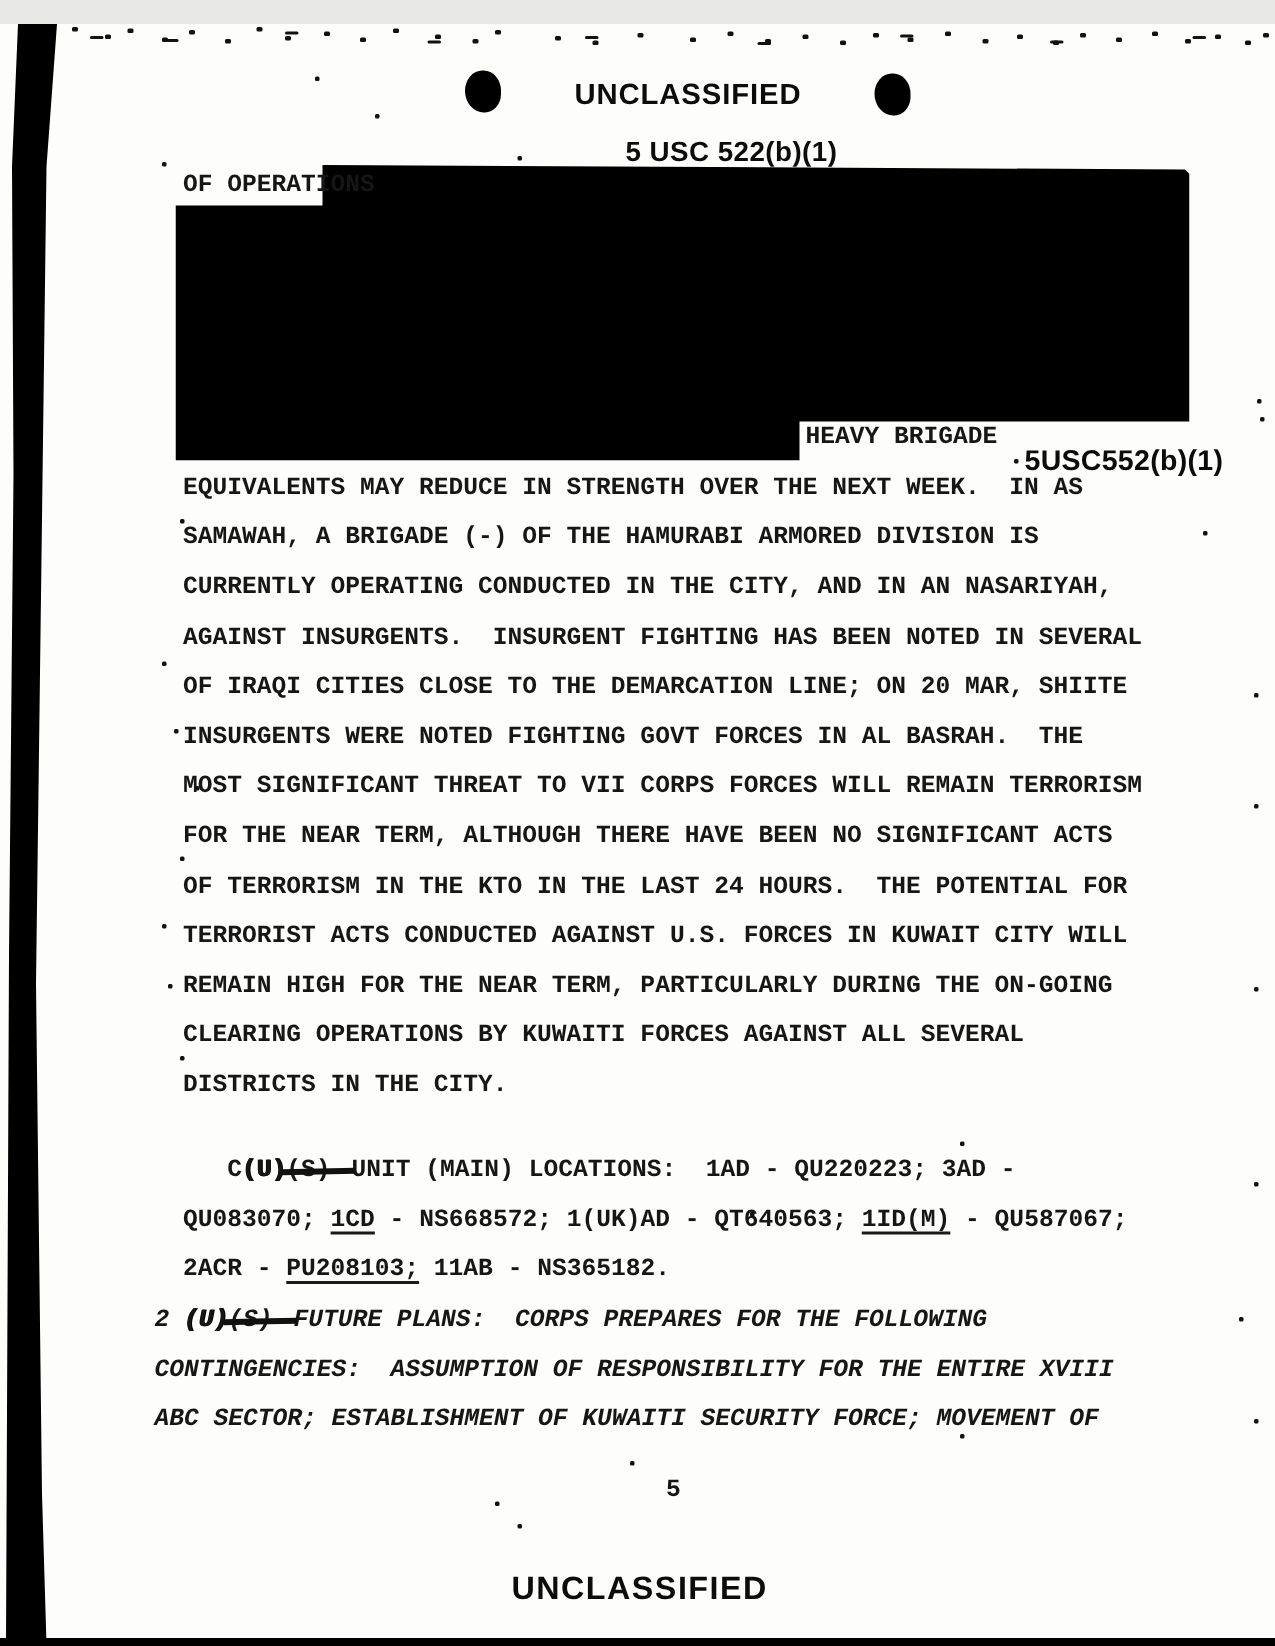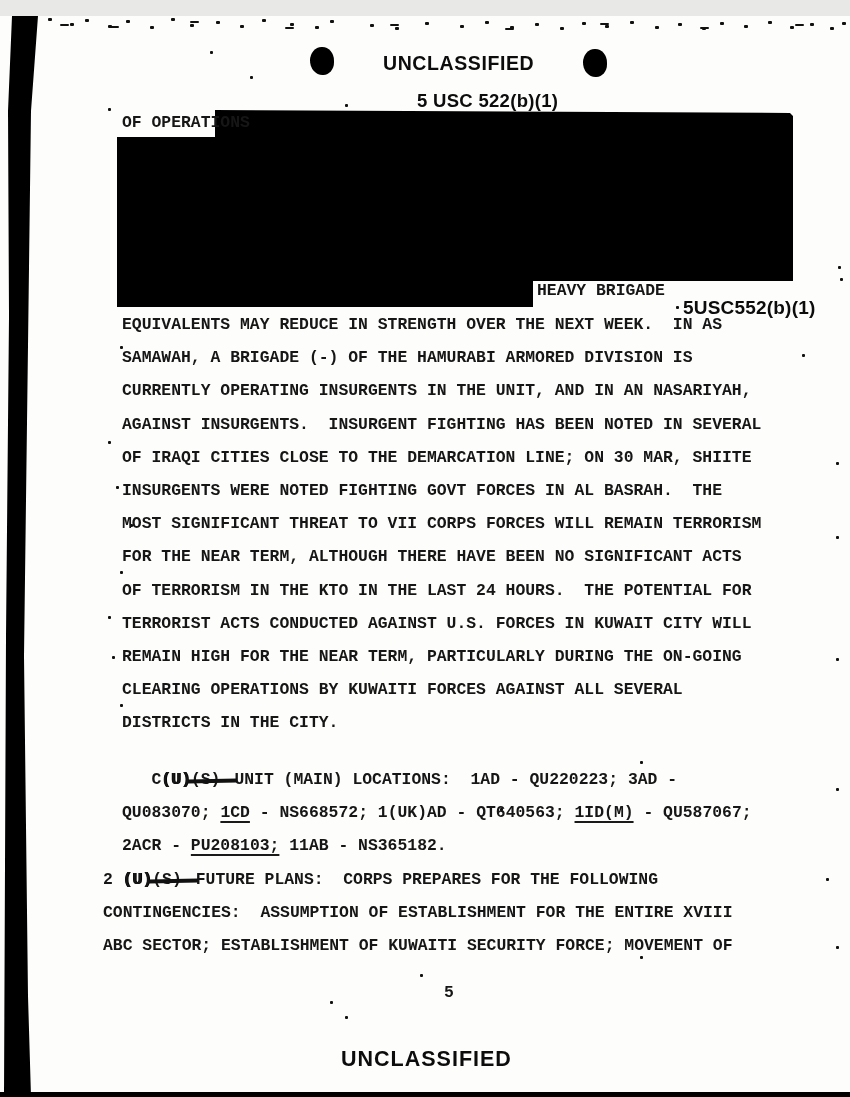--- a/index.html
+++ b/index.html
@@ -69,42 +69,42 @@
   <div class="abs sans" style="left:417px; top:74px; font-size:18.5px; letter-spacing:0.3px;">5 USC 522(b)(1)</div>
 
   <div class="abs redaction"></div>
   <div class="abs mono" style="left:122px; top:97px;">OF OPERATIONS</div>
   <div class="abs mono" style="left:537px; top:265px;">HEAVY BRIGADE</div>
   <div class="abs sans" style="left:683px; top:281px; font-size:19px; letter-spacing:0.2px;">5USC552(b)(1)</div>
 
   <div class="abs mono" style="left:122px; top:292px;">
       <div class="tline">EQUIVALENTS MAY REDUCE IN STRENGTH OVER THE NEXT WEEK.  IN AS</div>
       <div class="tline">SAMAWAH, A BRIGADE (-) OF THE HAMURABI ARMORED DIVISION IS</div>
-      <div class="tline">CURRENTLY OPERATING INSURGENTS IN THE UNIT, AND IN AN NASARIYAH,</div>
+      <div class="tline">CURRENTLY OPERATING CONDUCTED IN THE CITY, AND IN AN NASARIYAH,</div>
       <div class="tline">AGAINST INSURGENTS.  INSURGENT FIGHTING HAS BEEN NOTED IN SEVERAL</div>
-      <div class="tline">OF IRAQI CITIES CLOSE TO THE DEMARCATION LINE; ON 30 MAR, SHIITE</div>
+      <div class="tline">OF IRAQI CITIES CLOSE TO THE DEMARCATION LINE; ON 20 MAR, SHIITE</div>
       <div class="tline">INSURGENTS WERE NOTED FIGHTING GOVT FORCES IN AL BASRAH.  THE</div>
       <div class="tline">MOST SIGNIFICANT THREAT TO VII CORPS FORCES WILL REMAIN TERRORISM</div>
       <div class="tline">FOR THE NEAR TERM, ALTHOUGH THERE HAVE BEEN NO SIGNIFICANT ACTS</div>
       <div class="tline">OF TERRORISM IN THE KTO IN THE LAST 24 HOURS.  THE POTENTIAL FOR</div>
       <div class="tline">TERRORIST ACTS CONDUCTED AGAINST U.S. FORCES IN KUWAIT CITY WILL</div>
       <div class="tline">REMAIN HIGH FOR THE NEAR TERM, PARTICULARLY DURING THE ON-GOING</div>
       <div class="tline">CLEARING OPERATIONS BY KUWAITI FORCES AGAINST ALL SEVERAL</div>
       <div class="tline">DISTRICTS IN THE CITY.</div>
     </div>
 
   <div class="abs mono" style="left:122px; top:747px;">
       <div class="tline"><span>   C</span><span class="hand">(U)</span><span class="struck">(S)</span><span>UNIT (MAIN) LOCATIONS:  </span><span class="wavy">1AD</span><span> - </span><span class="wavy">QU220223</span><span>; </span><span class="wavy">3AD</span><span> -</span></div>
       <div class="tline"><span class="wavy">QU083070</span><span>; </span><span class="solid">1CD</span><span> - </span><span class="wavy">NS668572</span><span>; 1(UK)AD - QT640563; </span><span class="solid">1ID(M)</span><span> - </span><span class="wavy">QU587067</span><span>;</span></div>
       <div class="tline"><span>2ACR - </span><span class="solid">PU208103;</span><span> </span><span class="wavy">11AB</span><span> - NS</span><span class="wavy">365182</span><span>.</span></div>
     </div>
 
-  <div class="abs mono" style="left:103px; top:847px;">
+  <div class="abs mono" style="left:103px; top:847px;font-style:italic;">
       <div class="tline"><span>2 </span><span class="hand">(U)</span><span class="struck">(S)</span><span>FUTURE PLANS:  CORPS PREPARES FOR THE FOLLOWING</span></div>
-      <div class="tline"><span>CONTINGENCIES:  ASSUMPTION OF ESTABLISHMENT FOR THE ENTIRE XVIII</span></div>
+      <div class="tline"><span>CONTINGENCIES:  ASSUMPTION OF RESPONSIBILITY FOR THE ENTIRE XVIII</span></div>
       <div class="tline"><span>ABC SECTOR; ESTABLISHMENT OF KUWAITI SECURITY FORCE; MOVEMENT OF</span></div>
     </div>
 
   <div class="abs mono" style="left:444px; top:967px;">5</div>
   <div class="abs sans" style="left:341px; top:1031px; font-size:21.5px; letter-spacing:1px;">UNCLASSIFIED</div>
 
   <div class="abs bottom-bar"></div>
 </div>
 
 </body></html>

